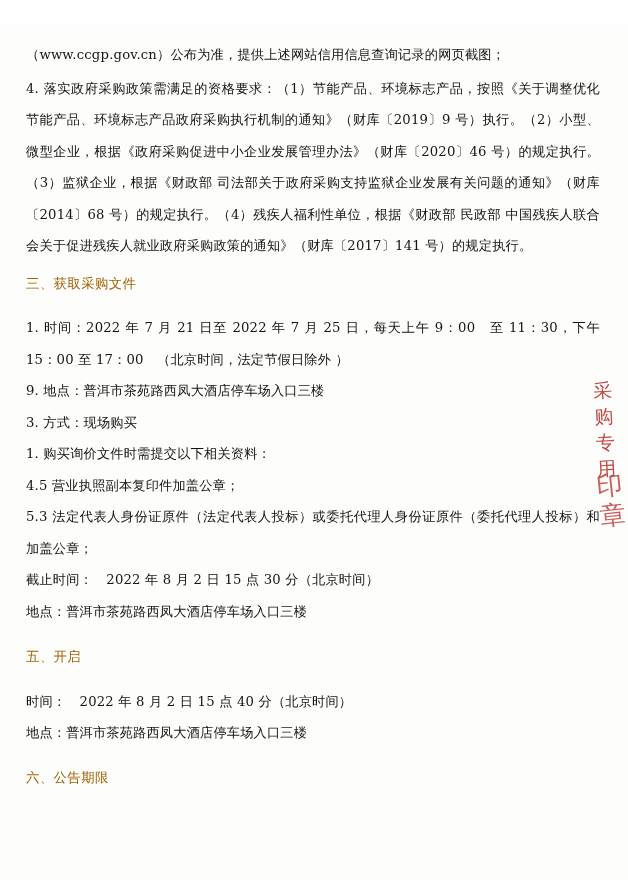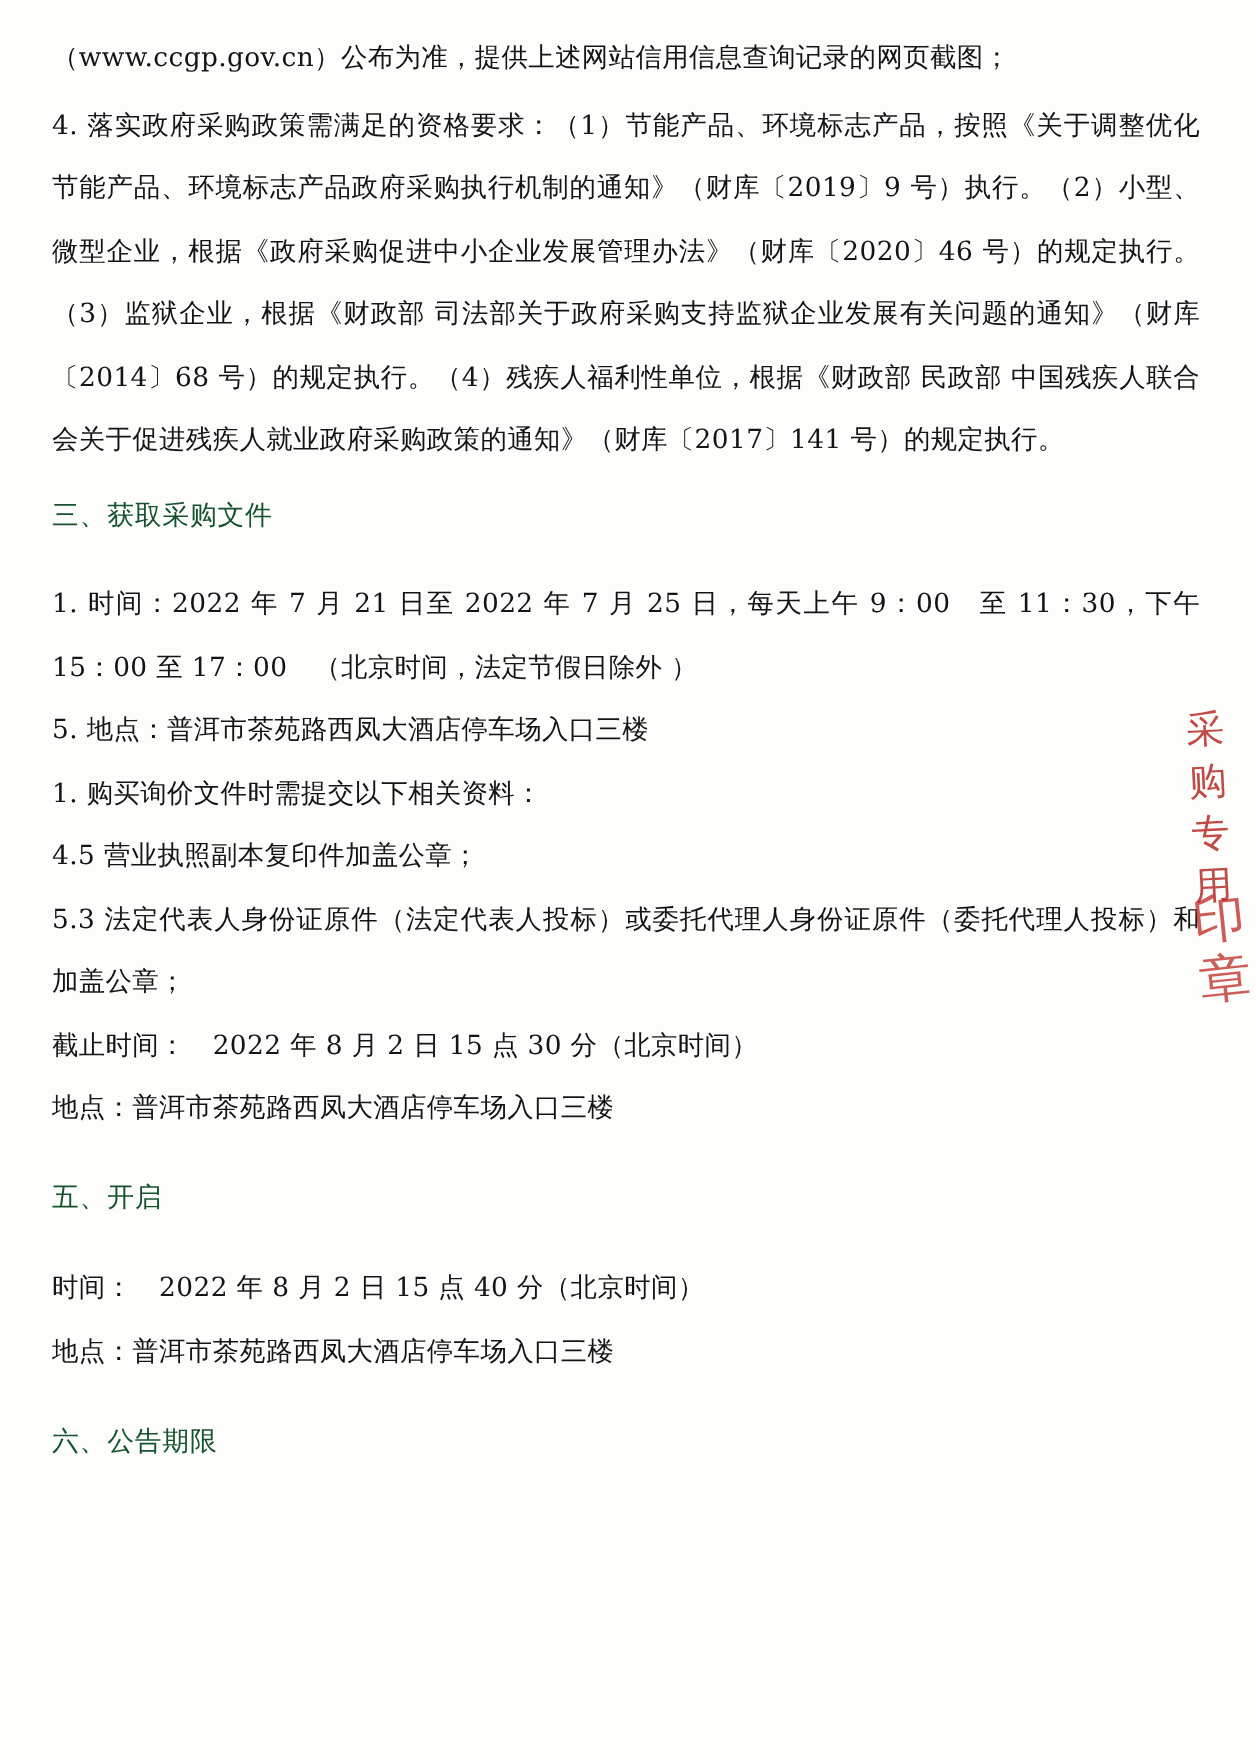--- a/index.html
+++ b/index.html
@@ -12,20 +12,21 @@
     height: 880px;
     position: relative;
     overflow: hidden;
     font-family: "DejaVu Serif", "Liberation Serif", serif;
     color: #1b1b1b;
   }
   .page {
     position: absolute;
     inset: 0;
     background: #fdfdfb;
+    margin-top: 25px;
   }
   .content {
     position: absolute;
     left: 26px;
     top: 14px;
     width: 574px;
   }
   .para {
     font-size: 13.2px;
     line-height: 31.5px;
@@ -33,21 +34,21 @@
     text-align: justify;
     margin: 0 0 0 0;
     color: #141414;
   }
   .gap-sm { margin-top: 2px; }
   .gap-md { margin-top: 6px; }
   .heading {
     font-size: 13.4px;
     line-height: 31.5px;
     letter-spacing: 0.4px;
-    color: #14532d;
+    color: #a16207;
   }
   .stamp {
     position: absolute;
     right: 6px;
     top: 352px;
     width: 34px;
     height: 120px;
     color: #b3241f;
     font-size: 19px;
     line-height: 26px;
@@ -78,21 +79,22 @@
 <div class="page">
 
   <div class="content">
 
     <p class="para">（www.ccgp.gov.cn）公布为准，提供上述网站信用信息查询记录的网页截图；</p>
 
     <p class="para gap-sm">4. 落实政府采购政策需满足的资格要求：（1）节能产品、环境标志产品，按照《关于调整优化节能产品、环境标志产品政府采购执行机制的通知》（财库〔2019〕9 号）执行。（2）小型、微型企业，根据《政府采购促进中小企业发展管理办法》（财库〔2020〕46 号）的规定执行。（3）监狱企业，根据《财政部 司法部关于政府采购支持监狱企业发展有关问题的通知》（财库〔2014〕68 号）的规定执行。（4）残疾人福利性单位，根据《财政部 民政部 中国残疾人联合会关于促进残疾人就业政府采购政策的通知》（财库〔2017〕141 号）的规定执行。</p>
 
     <p class="heading gap-md">三、获取采购文件</p>
     <p class="para">1. 时间：2022 年 7 月 21 日至 2022 年 7 月 25 日，每天上午 9：00　至 11：30，下午 15：00 至 17：00　（北京时间，法定节假日除外 ）</p>
-    <p class="para">5. 地点：普洱市茶苑路西凤大酒店停车场入口三楼</p>
+    <p class="para">9. 地点：普洱市茶苑路西凤大酒店停车场入口三楼</p>
+    <p class="para">3. 方式：现场购买</p>
     <p class="para">1. 购买询价文件时需提交以下相关资料：</p>
     <p class="para">4.5 营业执照副本复印件加盖公章；</p>
     <p class="para">5.3  法定代表人身份证原件（法定代表人投标）或委托代理人身份证原件（委托代理人投标）和加盖公章；</p>
 
     <p class="para">截止时间：　2022 年 8 月 2 日 15 点 30 分（北京时间）</p>
     <p class="para">地点：普洱市茶苑路西凤大酒店停车场入口三楼</p>
 
     <p class="heading">五、开启</p>
     <p class="para">时间：　2022 年 8 月 2 日 15 点 40 分（北京时间）</p>
     <p class="para">地点：普洱市茶苑路西凤大酒店停车场入口三楼</p>

